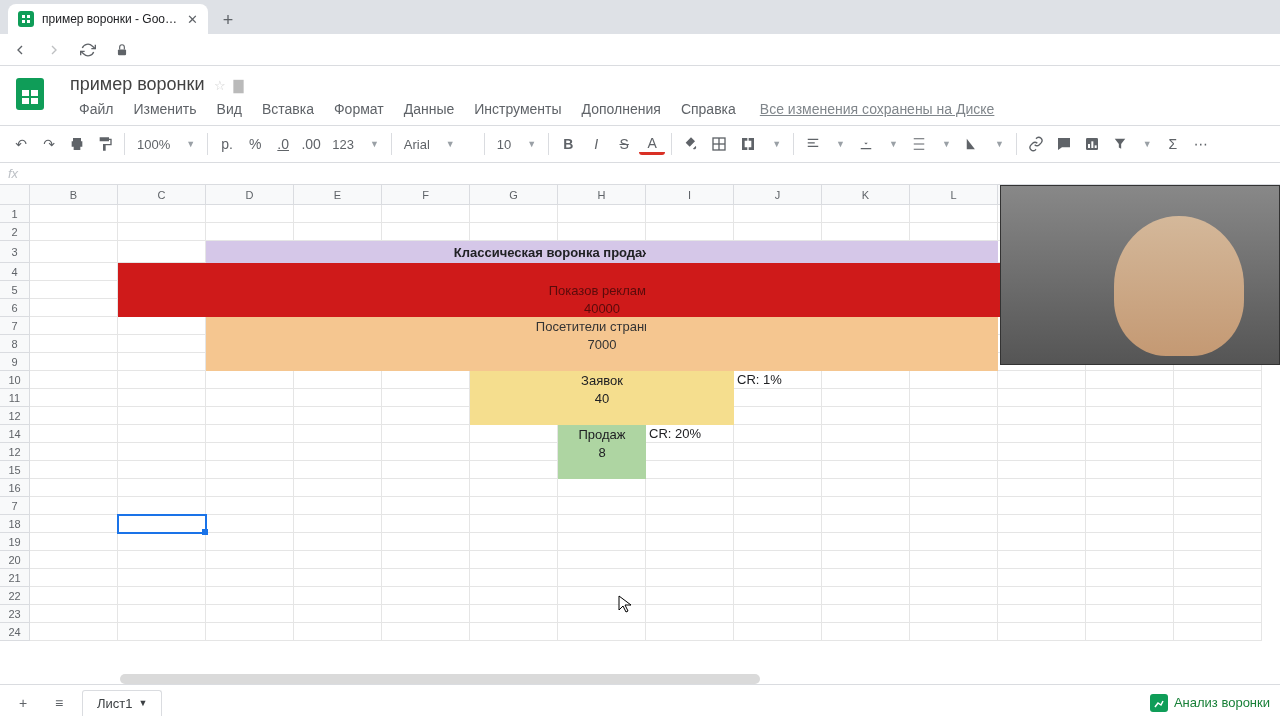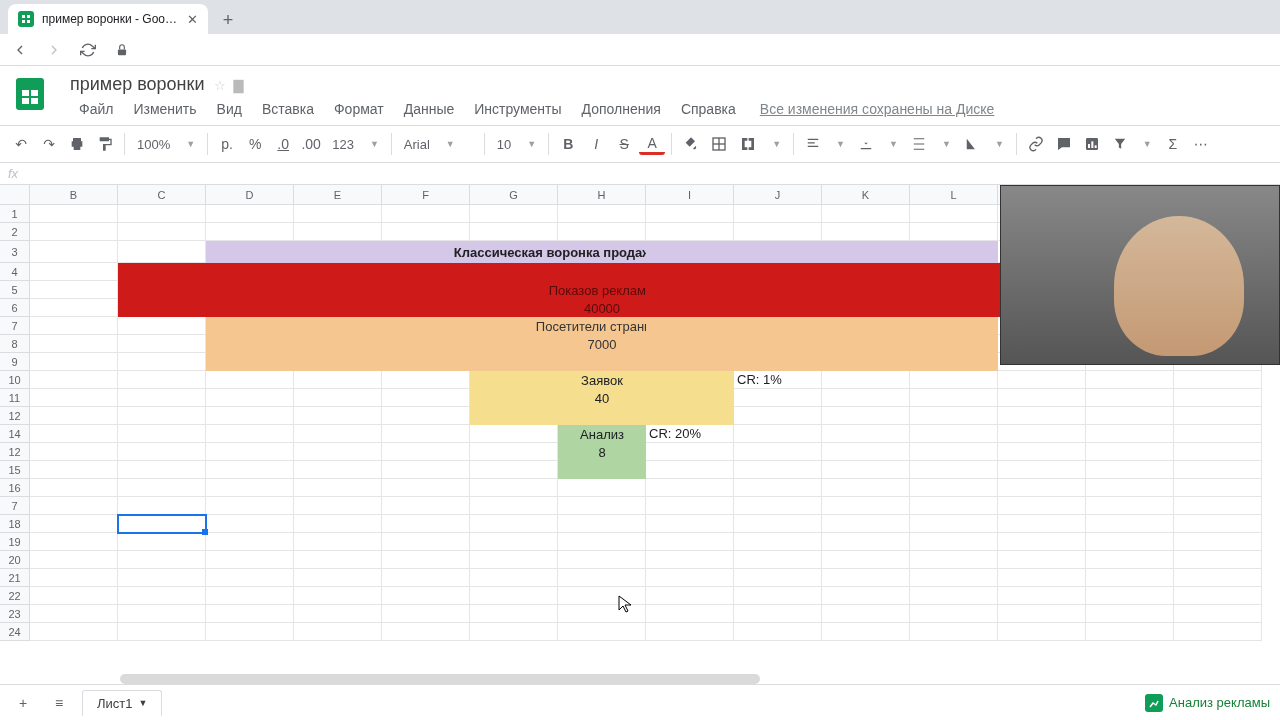--- a/index.html
+++ b/index.html
@@ -449,21 +449,21 @@
       <div class="cell"></div>
       <div class="cell"></div>
       <div class="cell"></div>
       <div class="rh">14</div>
       <div class="cell"></div>
       <div class="cell"></div>
       <div class="cell"></div>
       <div class="cell"></div>
       <div class="cell"></div>
       <div class="cell"></div>
-      <div class="cell grn c" style="border-right: none; border-bottom: none;">Анализ</div>
+      <div class="cell grn c" style="border-right: none; border-bottom: none;">Продаж</div>
       <div class="cell">CR: 20%</div>
       <div class="cell"></div>
       <div class="cell"></div>
       <div class="cell"></div>
       <div class="cell"></div>
       <div class="cell"></div>
       <div class="cell"></div>
       <div class="rh">12</div>
       <div class="cell"></div>
       <div class="cell"></div>
@@ -642,15 +642,15 @@
   <div class="tbtn">≡</div>
   <div class="shtab">
       <span>Лист1</span>
       <span class="dd" style="font-size:9px">▼</span>
     </div>
   <div class="right">
     <svg width="18" height="18">
         <rect width="18" height="18" rx="3" fill="#0f9d58"></rect>
         <path d="M5 13l3-4 3 2 2-4" stroke="#fff" stroke-width="1.5" fill="none"></path>
       </svg>
-    <span>Анализ рекламы</span>
+    <span>Анализ воронки</span>
   </div>
 </div>
 
 </body></html>

